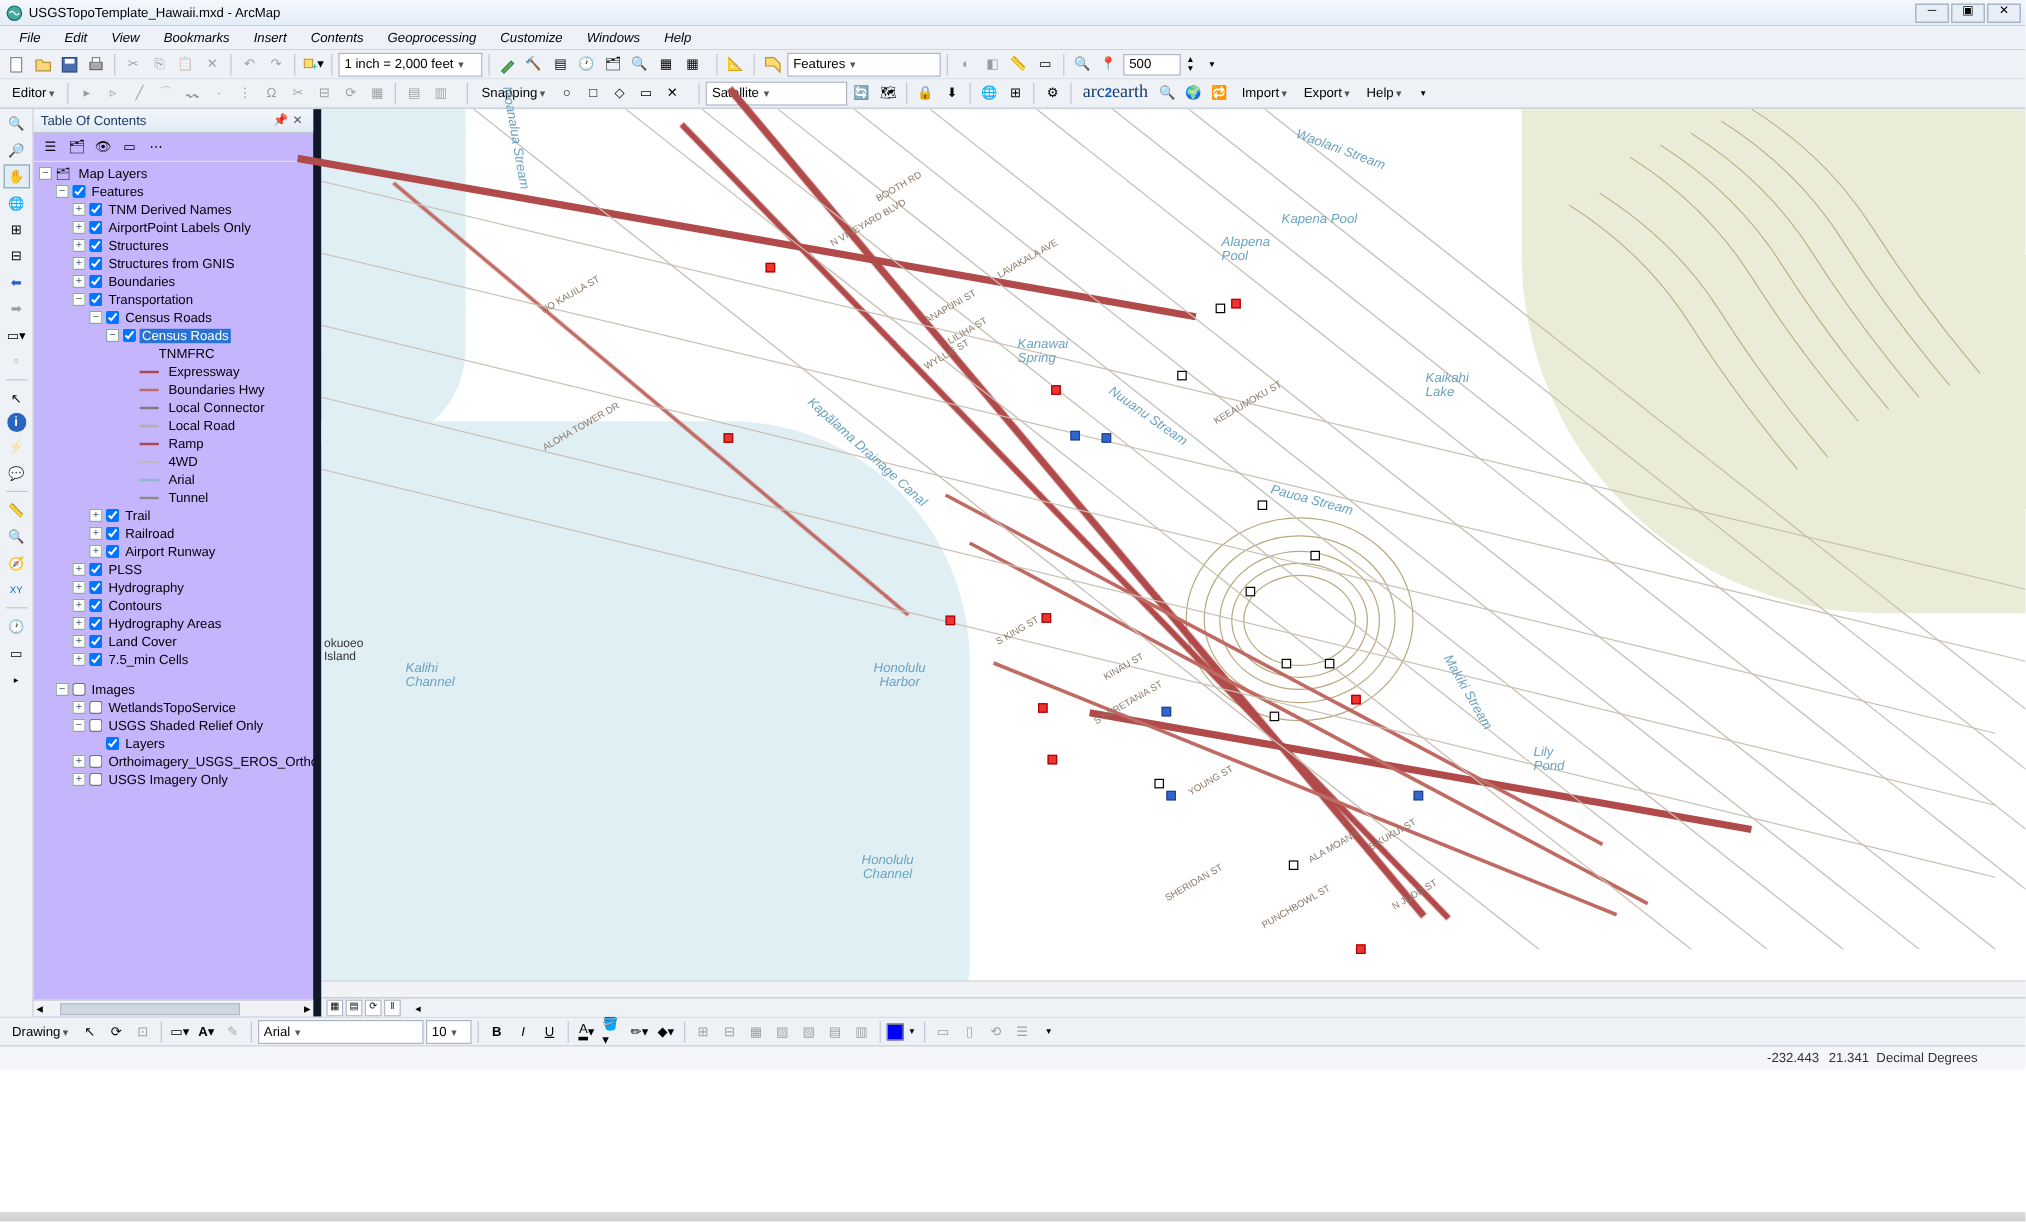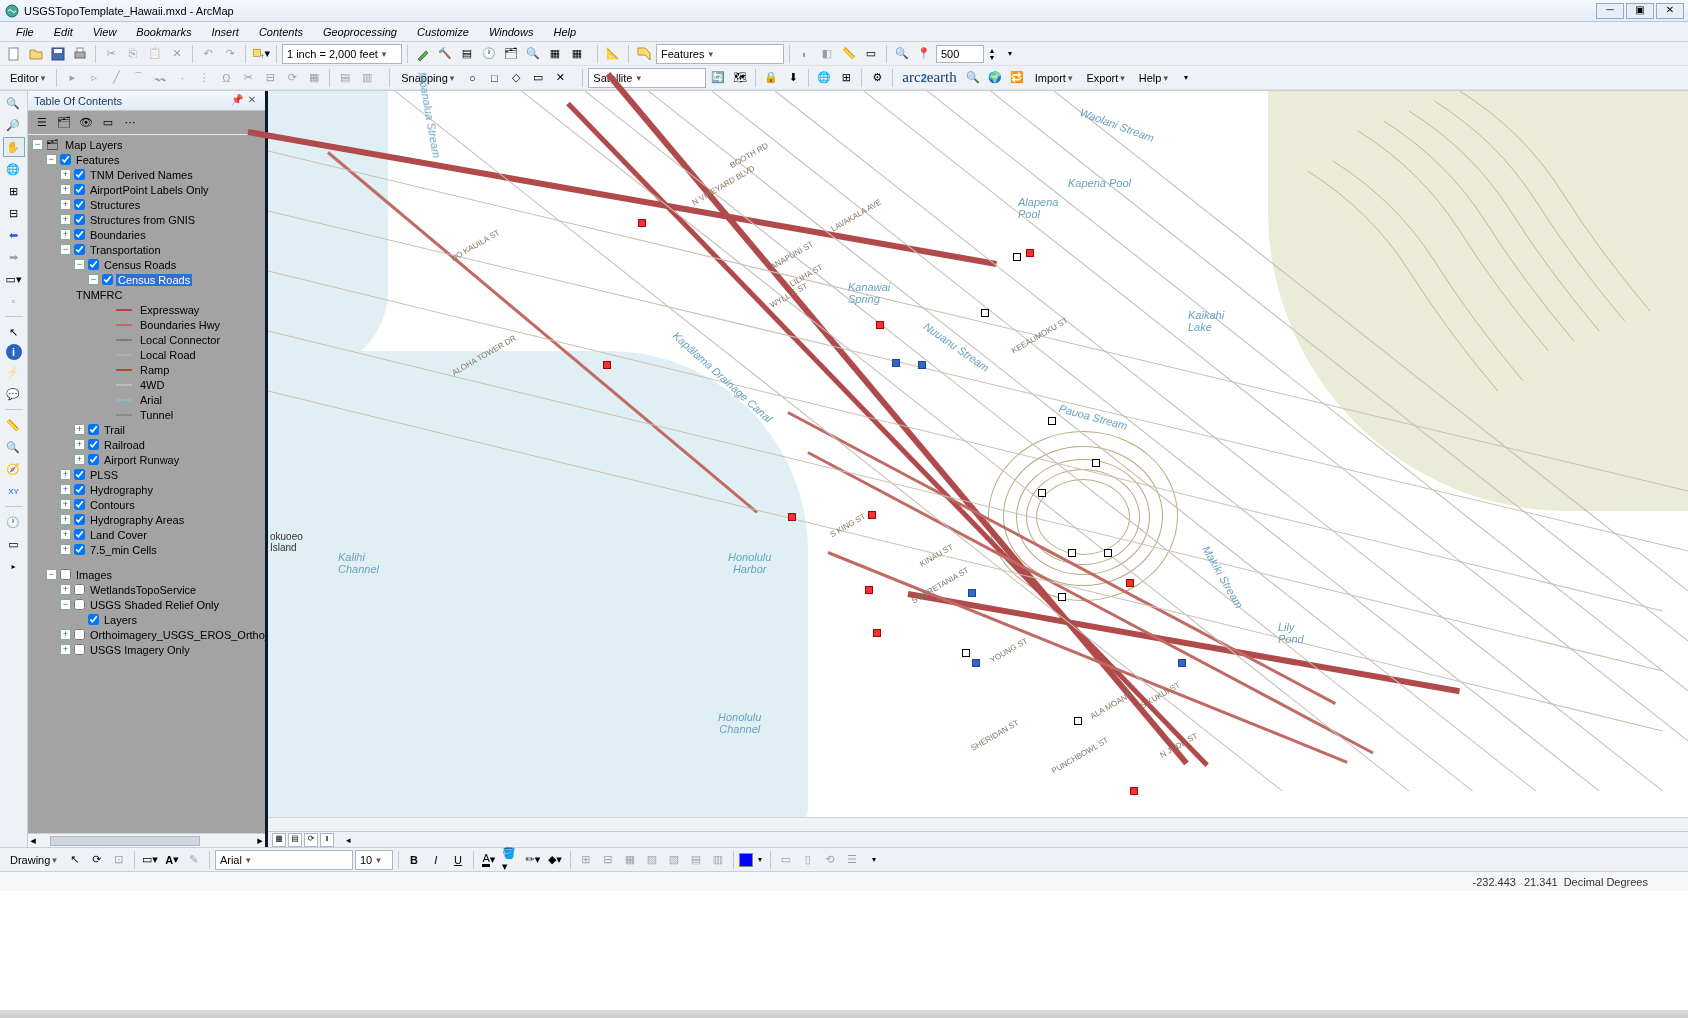--- a/index.html
+++ b/index.html
@@ -28,21 +28,21 @@
 .a2e { font-family: Georgia, serif; font-size: 15px; color: #153a6b; padding: 0 4px; }
 .a2e b { color: #0b5cc7; }
 .tinput { height: 18px; border: 1px solid #abb6c5; background: #fff; padding: 0 4px; width: 48px; font-size: 11px; }
 .colorbox { width: 14px; height: 14px; border: 1px solid #888; background: #00f; }
 
 
 .main { display: flex; height: 756px; }
 .sidetools { width: 28px; background: #eef2f7; border-right: 1px solid #c8cfd8; display: flex; flex-direction: column; align-items: center; padding-top: 2px; gap: 2px; }
 .sidetools .tbtn { width: 22px; height: 20px; }
 
-.tocpanel { width: 240px; background: #a3a3a3; border-right: 3px solid #0f172a; display: flex; flex-direction: column; }
+.tocpanel { width: 240px; background: #c4b5fd; border-right: 7px solid #0f172a; display: flex; flex-direction: column; }
 .tochdr { height: 20px; background: linear-gradient(#f4f8fc, #e2eaf4); border-bottom: 1px solid #c0c8d2; display: flex; align-items: center; padding: 0 6px; font-size: 11px; color: #1a3a6a; }
 .tochdr .spacer { flex: 1; }
 .tochdr .pbtn { width: 14px; height: 14px; font-size: 10px; text-align: center; cursor: pointer; color: #556; }
 .tocbtns { height: 24px; display: flex; align-items: center; padding: 0 4px; gap: 2px; border-bottom: 1px solid #e0e4ea; }
 .toctree { flex: 1; overflow: auto; padding: 2px 0; }
 .node { display: flex; align-items: center; height: 15px; white-space: nowrap; cursor: default; }
 .node .exp { width: 11px; height: 11px; border: 1px solid #8a9; font-size: 9px; line-height: 9px; text-align: center; margin-right: 3px; color: #456; background: #fff; cursor: pointer; flex-shrink: 0; }
 .node .noexp { width: 11px; margin-right: 3px; flex-shrink: 0; }
 .node .chk { width: 11px; height: 11px; margin-right: 3px; flex-shrink: 0; }
 .node .swatch { width: 16px; height: 2px; margin-right: 6px; flex-shrink: 0; }
@@ -336,21 +336,21 @@
         <div class="node" style="padding-left: 46px;">
           <span class="exp">−</span>
           <input type="checkbox" class="chk" checked="" style="">
           <span class="lbl">Census Roads</span>
         </div>
         <div class="node" style="padding-left: 60px;">
           <span class="exp">−</span>
           <input type="checkbox" class="chk" checked="" style="">
           <span class="lbl sel">Census Roads</span>
         </div>
-        <div class="node" style="padding-left: 32px;">
+        <div class="node" style="padding-left: 88px;">
           <span class="noexp"></span>
           <span class="lbl">TNMFRC</span>
         </div>
         <div class="node" style="padding-left: 74px;">
           <span class="noexp"></span>
           <span class="swatch" style="background: rgb(177, 68, 68);"></span>
           <span class="lbl">Expressway</span>
         </div>
         <div class="node" style="padding-left: 74px;">
           <span class="noexp"></span>

